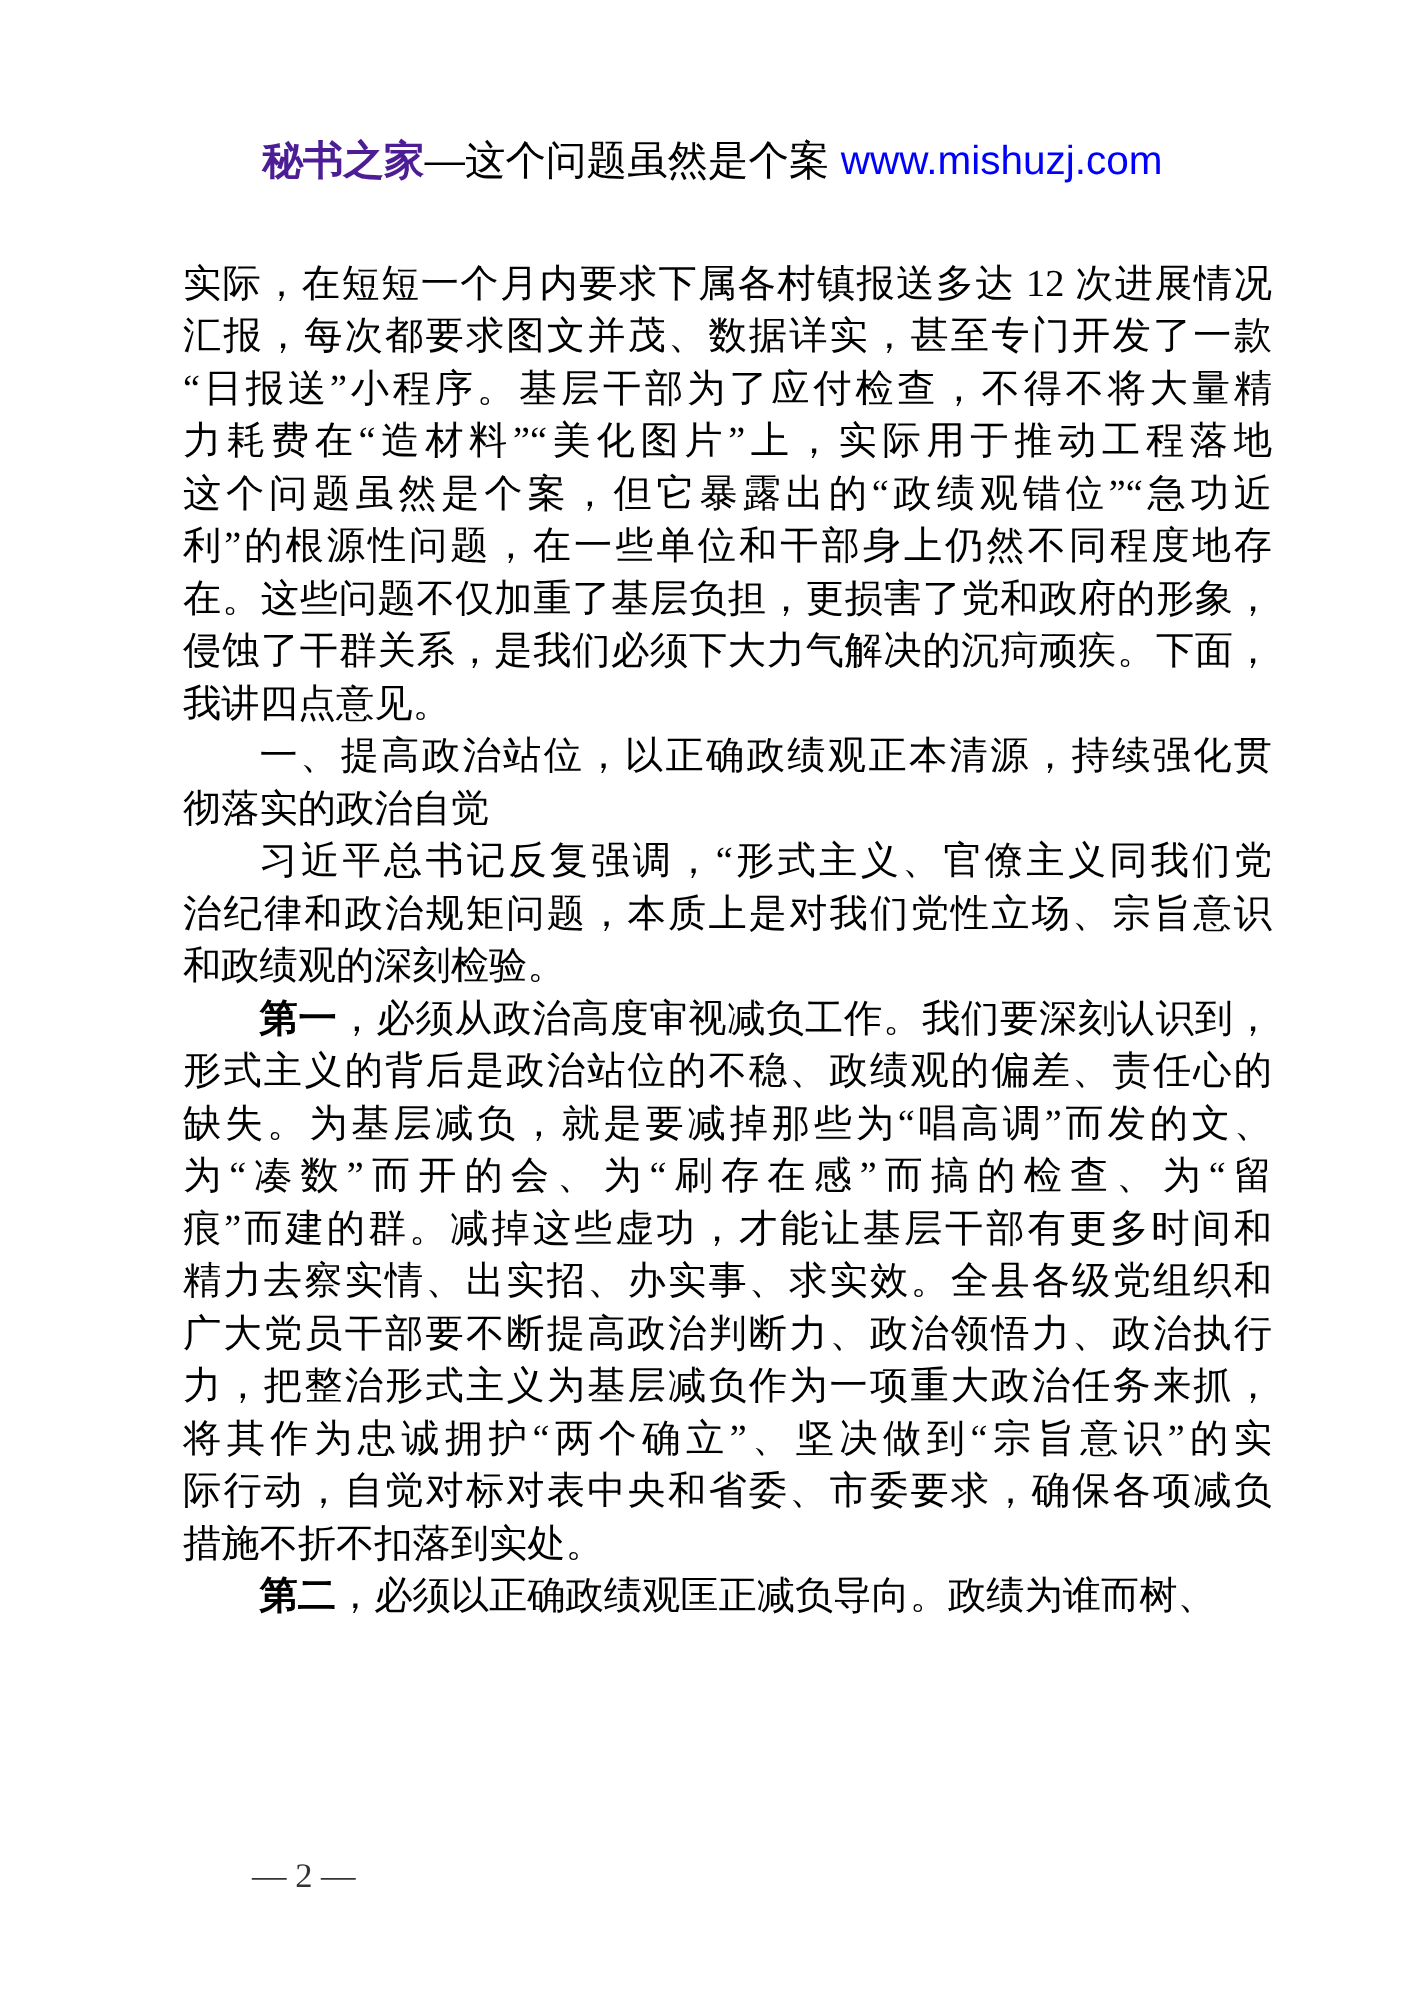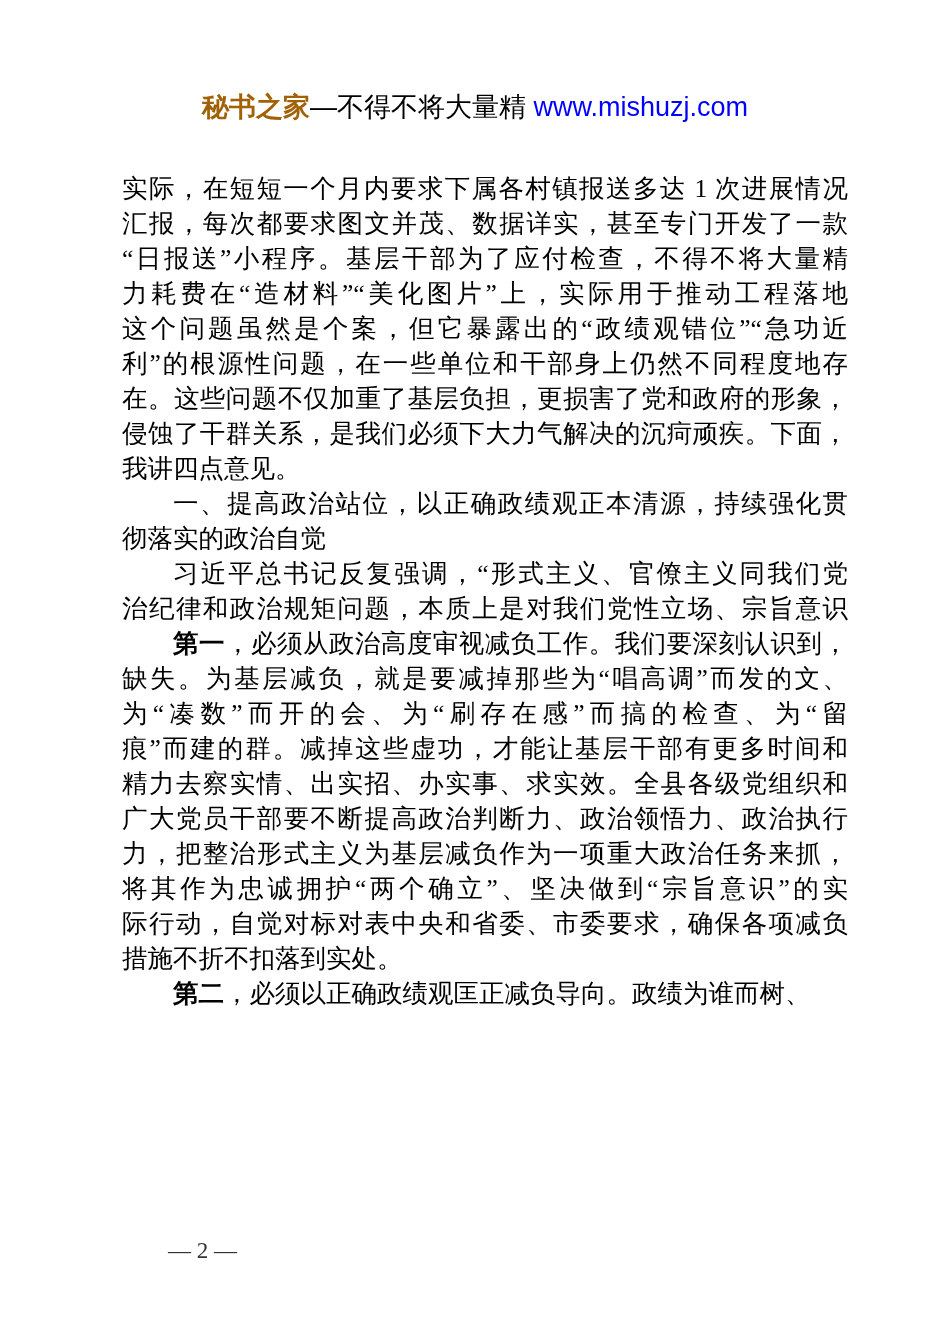--- a/index.html
+++ b/index.html
@@ -18,21 +18,21 @@
     position: absolute;
     top: 90px;
     left: 0;
     width: 100%;
     text-align: center;
     font-size: 27px;
     line-height: 34px;
     font-family: "Liberation Sans", "DejaVu Sans", sans-serif;
     white-space: nowrap;
   }
-  .site-name { color: #a16207; font-weight: 700; }
+  .site-name { color: #4c1d95; font-weight: 700; }
   .tagline   { color: #000000; font-weight: 400; }
   .site-url  { color: #0000fe; font-weight: 400; text-align: right; }
   
   .doc-body {
     position: absolute;
     top: 171px;
     left: 122px;
     width: 726px;
     font-size: 25.5px;
     line-height: 35px;
@@ -60,38 +60,40 @@
     color: #333333;
     font-family: "Liberation Serif", "DejaVu Serif", serif;
   }
 </style>
 </head>
 <body>
 
 <div class="page">
 
   <div class="header">
-    <span class="site-name">秘书之家</span><span class="tagline">—不得不将大量精 </span><span class="site-url">www.mishuzj.com</span>
+    <span class="site-name">秘书之家</span><span class="tagline">—这个问题虽然是个案 </span><span class="site-url">www.mishuzj.com</span>
   </div>
 
   <div class="doc-body">
-      <div class="line">实际，在短短一个月内要求下属各村镇报送多达 1 次进展情况</div>
+      <div class="line">实际，在短短一个月内要求下属各村镇报送多达 12 次进展情况</div>
       <div class="line">汇报，每次都要求图文并茂、数据详实，甚至专门开发了一款</div>
       <div class="line">“日报送”小程序。基层干部为了应付检查，不得不将大量精</div>
       <div class="line">力耗费在“造材料”“美化图片”上，实际用于推动工程落地</div>
       <div class="line">这个问题虽然是个案，但它暴露出的“政绩观错位”“急功近</div>
       <div class="line">利”的根源性问题，在一些单位和干部身上仍然不同程度地存</div>
       <div class="line">在。这些问题不仅加重了基层负担，更损害了党和政府的形象，</div>
       <div class="line">侵蚀了干群关系，是我们必须下大力气解决的沉疴顽疾。下面，</div>
       <div class="line last">我讲四点意见。</div>
       <div class="line indent">一、提高政治站位，以正确政绩观正本清源，持续强化贯</div>
       <div class="line last">彻落实的政治自觉</div>
       <div class="line indent">习近平总书记反复强调，“形式主义、官僚主义同我们党</div>
       <div class="line">治纪律和政治规矩问题，本质上是对我们党性立场、宗旨意识</div>
+      <div class="line last">和政绩观的深刻检验。</div>
       <div class="line indent"><b class="lead">第一</b>，必须从政治高度审视减负工作。我们要深刻认识到，</div>
+      <div class="line">形式主义的背后是政治站位的不稳、政绩观的偏差、责任心的</div>
       <div class="line">缺失。为基层减负，就是要减掉那些为“唱高调”而发的文、</div>
       <div class="line">为“凑数”而开的会、为“刷存在感”而搞的检查、为“留</div>
       <div class="line">痕”而建的群。减掉这些虚功，才能让基层干部有更多时间和</div>
       <div class="line">精力去察实情、出实招、办实事、求实效。全县各级党组织和</div>
       <div class="line">广大党员干部要不断提高政治判断力、政治领悟力、政治执行</div>
       <div class="line">力，把整治形式主义为基层减负作为一项重大政治任务来抓，</div>
       <div class="line">将其作为忠诚拥护“两个确立”、坚决做到“宗旨意识”的实</div>
       <div class="line">际行动，自觉对标对表中央和省委、市委要求，确保各项减负</div>
       <div class="line last">措施不折不扣落到实处。</div>
       <div class="line indent last"><b class="lead">第二</b>，必须以正确政绩观匡正减负导向。政绩为谁而树、</div>

